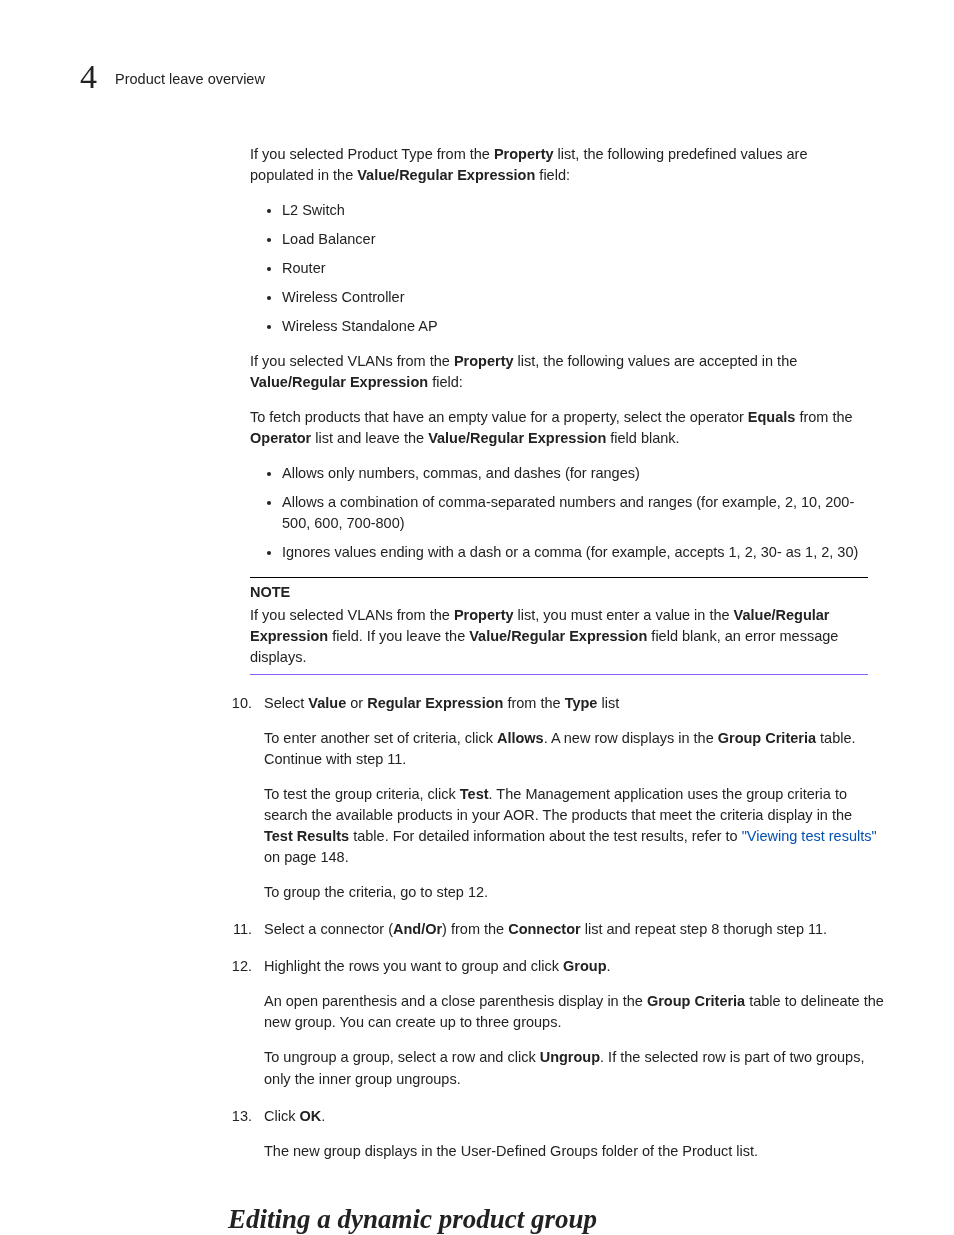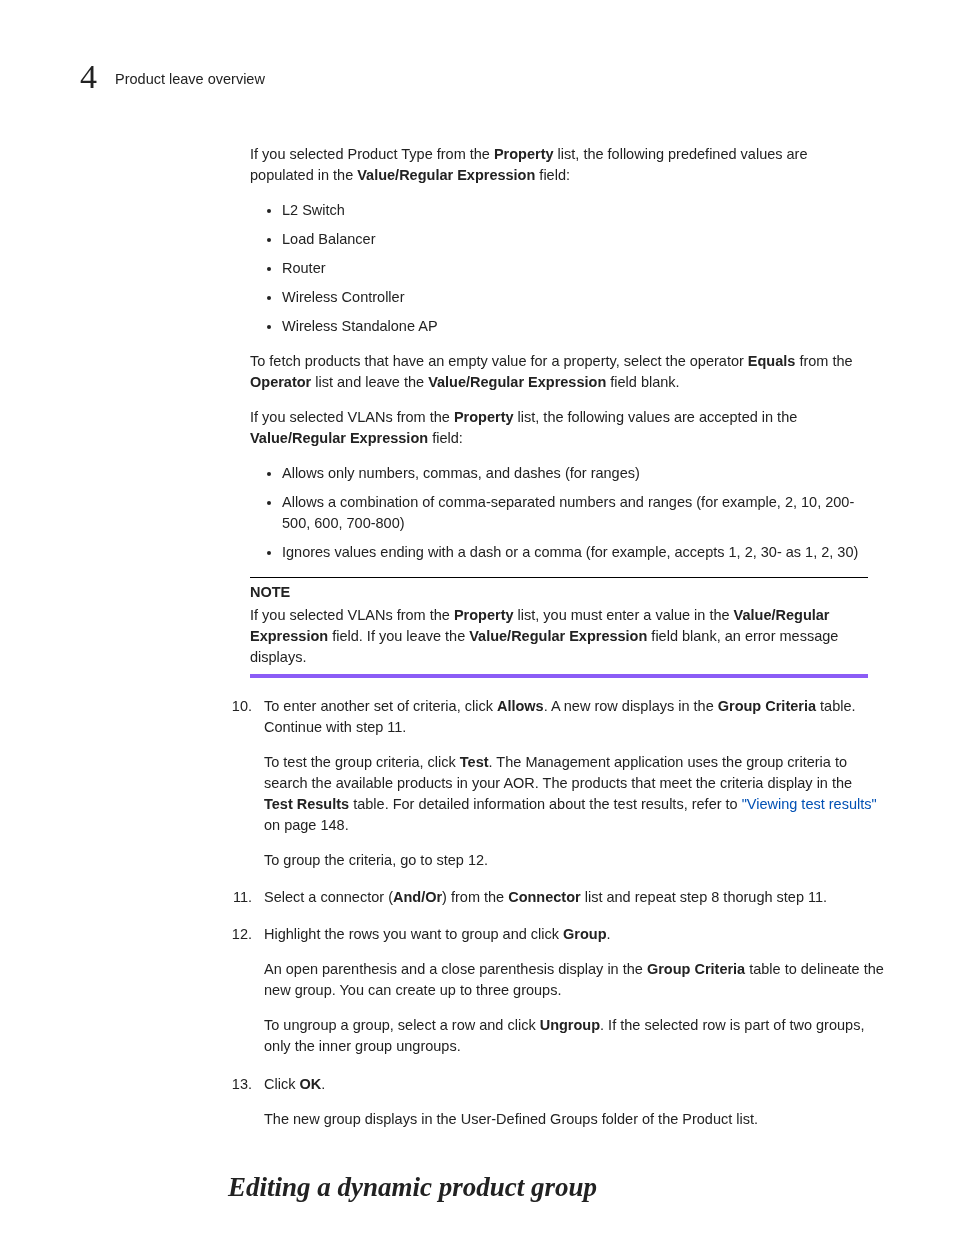--- a/index.html
+++ b/index.html
@@ -43,21 +43,21 @@
     list-style: disc;
     padding-left: 32px;
     margin: 8px 0 14px 0;
   }
   ul.bullets li {
     margin-bottom: 8px;
   }
   .bold { font-weight: bold; }
   .note-box {
     border-top: 1px solid #000;
-    border-bottom: 4px solid #8b5cf6;
+    border-bottom: 1px solid #8b5cf6;
     padding: 4px 0;
     margin: 10px 0 18px 0;
   }
   .note-label {
     font-weight: bold;
     margin: 0 0 2px 0;
   }
   ol.steps {
     padding-left: 0;
     margin: 0 0 14px 0;
@@ -107,25 +107,25 @@
 
     <ul class="bullets">
       <li>L2 Switch</li>
       <li>Load Balancer</li>
       <li>Router</li>
       <li>Wireless Controller</li>
       <li>Wireless Standalone AP</li>
     </ul>
 
     <p>
+      <span>If you selected VLANs from the </span><span class="bold">Property</span><span> list, the following values are accepted in the </span><span class="bold">Value/Regular Expression</span><span> field:</span>
+    </p>
+
+    <p>
       <span>To fetch products that have an empty value for a property, select the operator </span><span class="bold">Equals</span><span> from the </span><span class="bold">Operator</span><span> list and leave the </span><span class="bold">Value/Regular Expression</span><span> field blank.</span>
-    </p>
-
-    <p>
-      <span>If you selected VLANs from the </span><span class="bold">Property</span><span> list, the following values are accepted in the </span><span class="bold">Value/Regular Expression</span><span> field:</span>
     </p>
 
     <ul class="bullets">
       <li>Allows only numbers, commas, and dashes (for ranges)</li>
       <li>Allows a combination of comma-separated numbers and ranges (for example, 2, 10, 200-500, 600, 700-800)</li>
       <li>Ignores values ending with a dash or a comma (for example, accepts 1, 2, 30- as 1, 2, 30)</li>
     </ul>
 
     <div class="note-box">
       <p class="note-label">NOTE</p>
@@ -135,20 +135,23 @@
     </div>
 
   </div>
 
   <div class="section-wrap">
     <ol class="steps">
       <li>
         <div class="num">10.</div>
         <div class="body">
           <p>
+            <span>Select </span><span class="bold">Value</span><span> or </span><span class="bold">Regular Expression</span><span> from the </span><span class="bold">Type</span><span> list</span>
+          </p>
+          <p>
             <span>To enter another set of criteria, click </span><span class="bold">Allows</span><span>. A new row displays in the </span><span class="bold">Group Criteria</span><span> table. Continue with step 11.</span>
           </p>
           <p>
             <span>To test the group criteria, click </span><span class="bold">Test</span><span>. The Management application uses the group criteria to search the available products in your AOR. The products that meet the criteria display in the </span><span class="bold">Test Results</span><span> table. For detailed information about the test results, refer to </span><span class="link">"Viewing test results"</span><span> on page 148.</span>
           </p>
           <p>To group the criteria, go to step 12.</p>
         </div>
       </li>
 
       <li>

